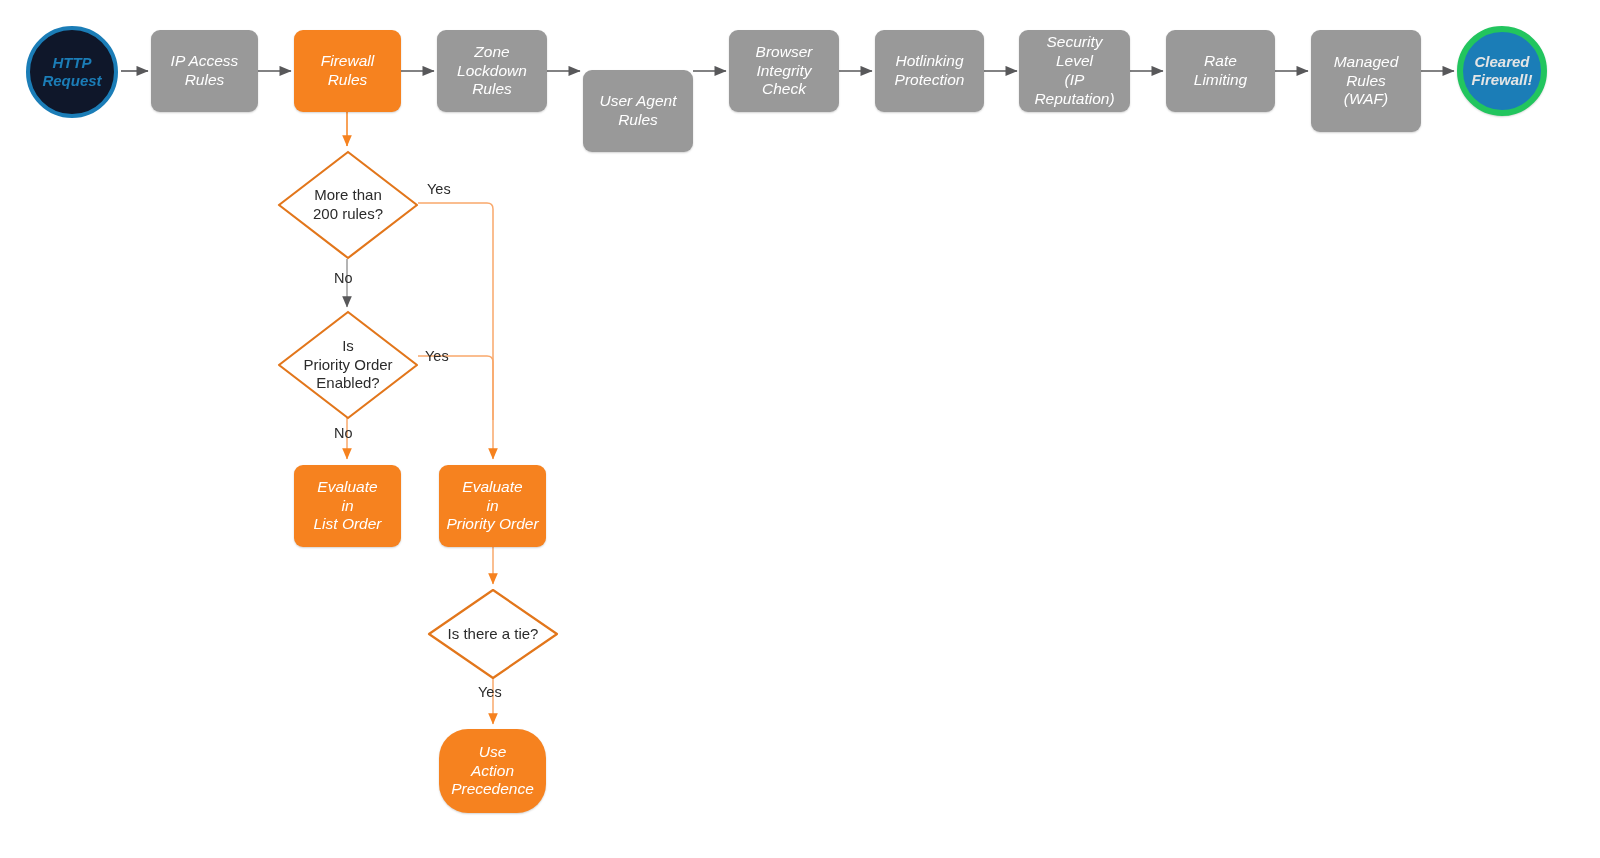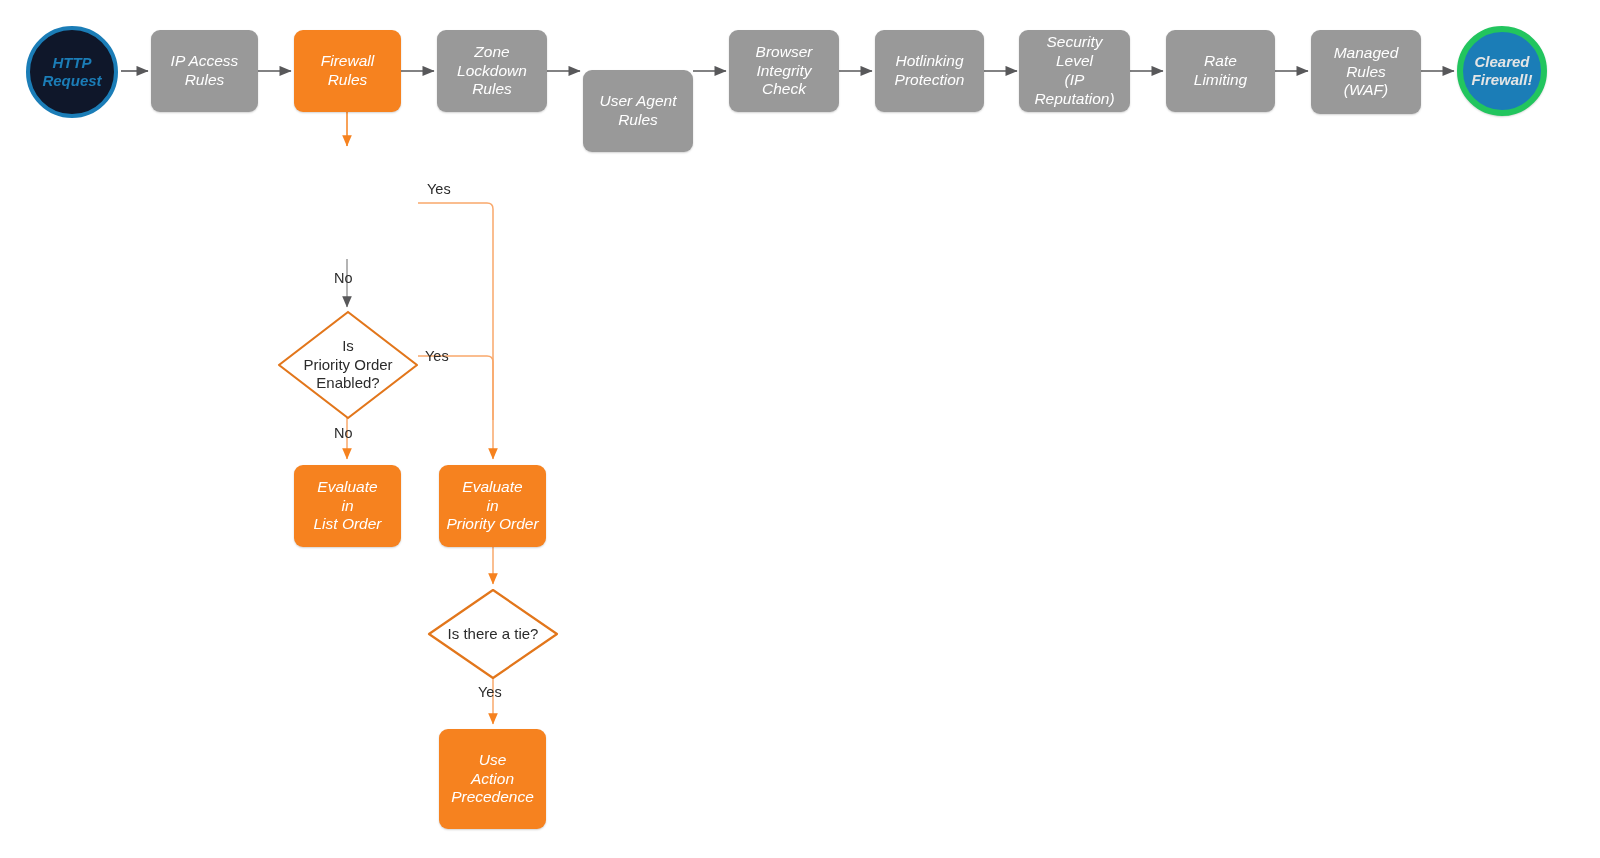--- a/index.html
+++ b/index.html
@@ -197,35 +197,44 @@
     </div>
   </div>
 
   <div class="node proc gray" style="left:1166px; top:30px; width:109px; height:82px;">
     <div>
       <span>Rate</span><br>
       <span>Limiting</span>
     </div>
   </div>
 
-  <div class="node proc gray" style="left:1311px; top:30px; width:110px; height:84px;">
+  <div class="node proc gray" style="left:1311px; top:30px; width:110px; height:102px;">
     <div>
       <span>Managed</span><br>
       <span>Rules</span><br>
       <span>(WAF)</span>
     </div>
   </div>
 
   <div class="node terminal end" style="left:1457px; top:26px; width:90px; height:90px;">
     <div>
       <span>Cleared</span><br>
       <span>Firewall!</span>
     </div>
   </div>
 
+  <div class="node decision" style="left:277px; top:150px; width:142px; height:110px;">
+    <svg class="dia-shape" viewBox="0 0 142 110" preserveAspectRatio="none">
+      <polygon points="71,2 140,55 71,108 2,55" fill="#ffffff" stroke="#e2761b" stroke-width="2.2" stroke-linejoin="round"></polygon>
+    </svg>
+    <div class="dia-text">
+      <span>More than</span><br>
+      <span>200 rules?</span>
+    </div>
+  </div>
 
   <div class="node decision" style="left:277px; top:310px; width:142px; height:110px;">
     <svg class="dia-shape" viewBox="0 0 142 110" preserveAspectRatio="none">
       <polygon points="71,2 140,55 71,108 2,55" fill="#ffffff" stroke="#e2761b" stroke-width="2.2" stroke-linejoin="round"></polygon>
     </svg>
     <div class="dia-text">
       <span>Is</span><br>
       <span>Priority Order</span><br>
       <span>Enabled?</span>
     </div>
@@ -249,21 +258,21 @@
   </div>
 
   <div class="node proc orange" style="left:439px; top:465px; width:107px; height:82px;">
     <div>
       <span>Evaluate</span><br>
       <span>in</span><br>
       <span>Priority Order</span>
     </div>
   </div>
 
-  <div class="node proc orange" style="left:439px; top:729px; width:107px; height:100px;">
+  <div class="node proc orange" style="left:439px; top:729px; width:107px; height:84px;border-radius:29px;">
     <div>
       <span>Use</span><br>
       <span>Action</span><br>
       <span>Precedence</span>
     </div>
   </div>
 
   <div class="edge-label" style="left:427px; top:181px;">Yes</div>
 
   <div class="edge-label" style="left:334px; top:270px;">No</div>

